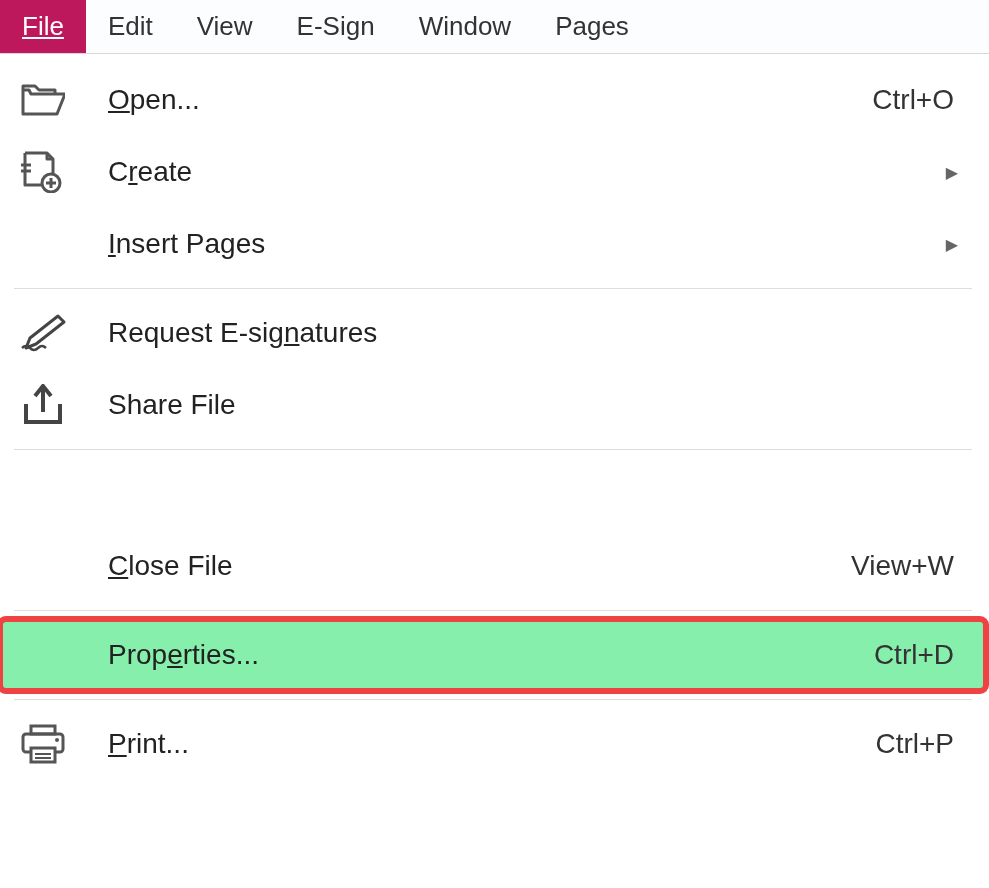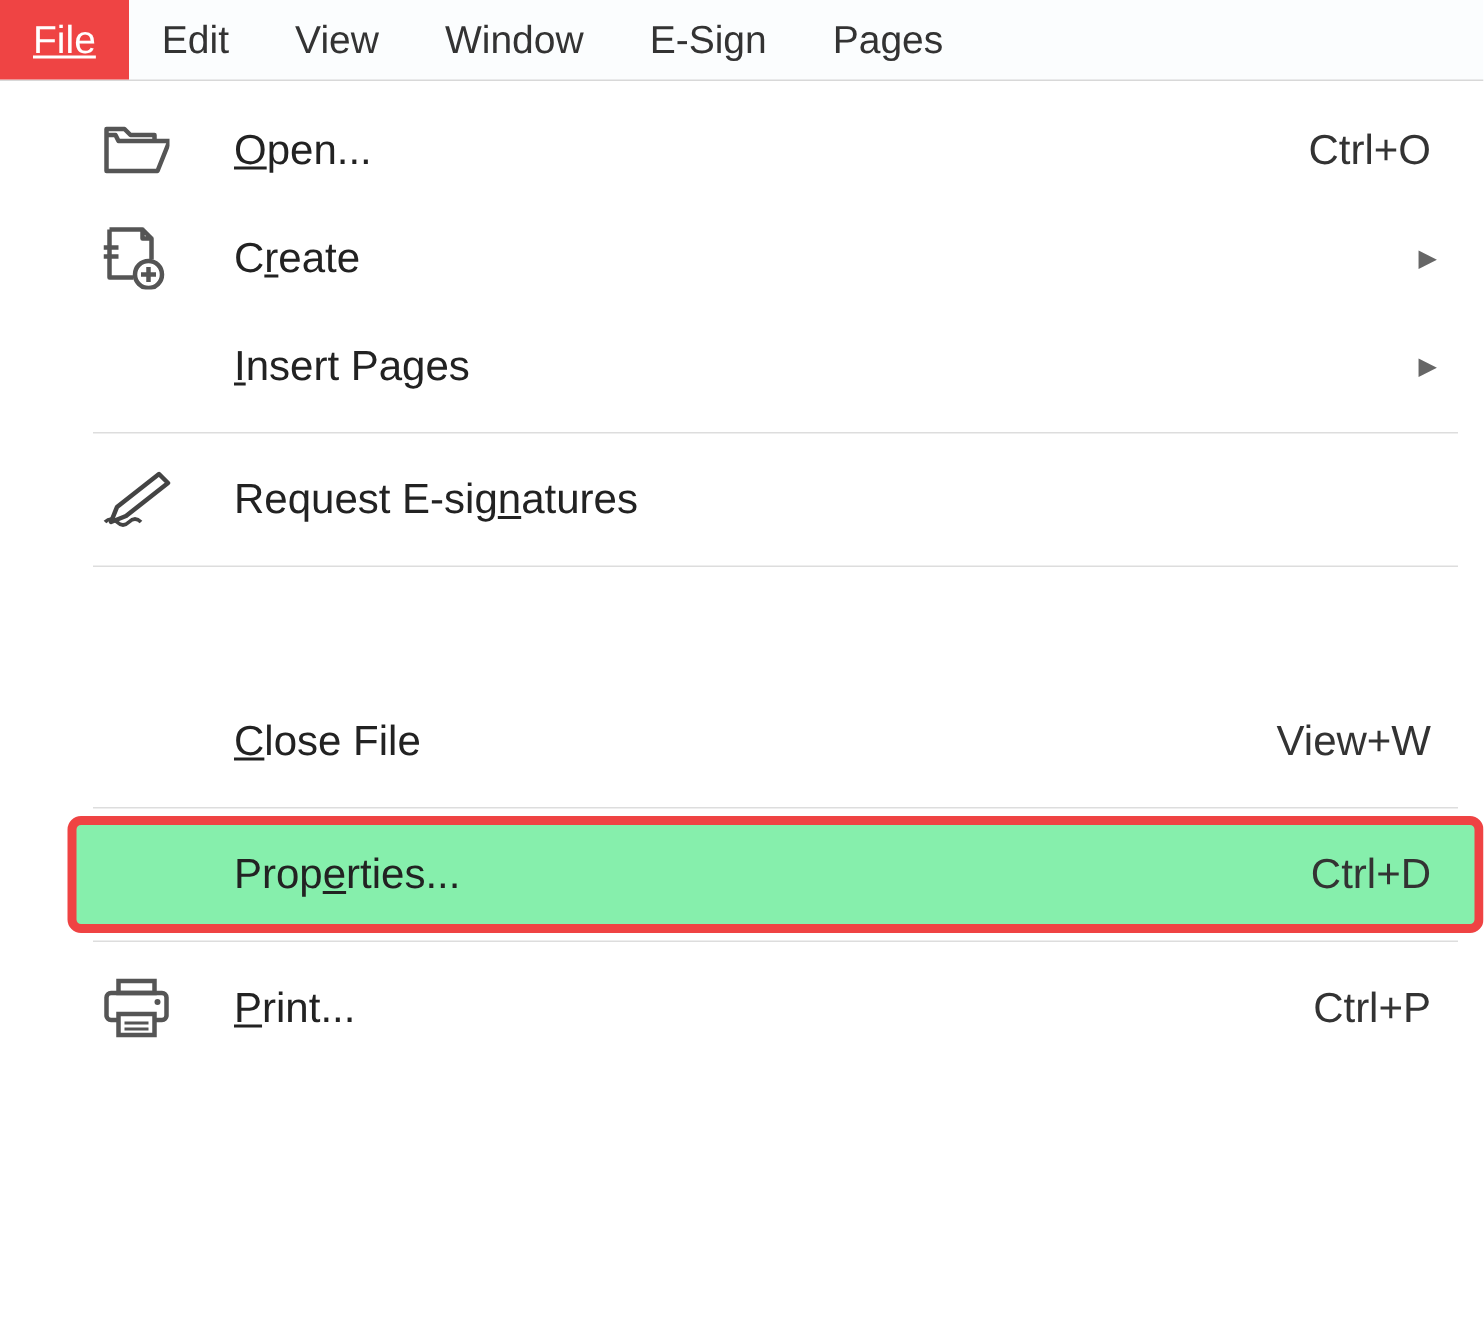--- a/index.html
+++ b/index.html
@@ -21,29 +21,28 @@
       display: flex;
       align-items: center;
       padding: 0 22px;
       font-size: 26px;
       color: #333;
       cursor: default;
       text-decoration: underline;
       text-decoration-color: transparent;
     }
     .menubar-item.active {
-      background: #ef4444;
+      background: #be185d;
       color: #fff;
       text-align: center;
     }
     .dropdown {
       background: #fff;
       width: 986px;
       padding-top: 10px;
-      padding-left: 48px;
     }
     .menu-row {
       display: flex;
       align-items: center;
       height: 72px;
       padding: 0 28px 0 14px;
       position: relative;
     }
     .menu-row .icon-slot {
       width: 58px;
@@ -92,24 +91,24 @@
   <div class="menubar-item active">
       <span class="mnemonic">File</span>
     </div>
   <div class="menubar-item">
       <span>Edit</span>
     </div>
   <div class="menubar-item">
       <span>View</span>
     </div>
   <div class="menubar-item">
+      <span>E-Sign</span>
+    </div>
+  <div class="menubar-item">
       <span>Window</span>
-    </div>
-  <div class="menubar-item">
-      <span>E-Sign</span>
     </div>
   <div class="menubar-item">
       <span>Pages</span>
     </div>
 </div>
 
 <div class="dropdown">
 
   <div class="menu-row">
     <span class="icon-slot">
@@ -148,20 +147,30 @@
   <div class="menu-row">
     <span class="icon-slot">
       <svg width="46" height="38" viewBox="0 0 46 38">
           <path d="M38 2 L44 8 L16 30 L6 34 L10 24 Z" fill="none" stroke="#444" stroke-width="3" stroke-linejoin="round"></path>
           <path d="M2 34 Q6 30 10 34 Q14 38 18 34 Q22 30 26 34" fill="none" stroke="#444" stroke-width="2.5"></path>
         </svg>
     </span>
     <span class="label">Request E-sig<span class="mnemonic">n</span>atures</span>
   </div>
 
+  <div class="menu-row">
+    <span class="icon-slot">
+      <svg width="42" height="42" viewBox="0 0 42 42">
+          <path d="M4 20 L4 38 L38 38 L38 20" fill="none" stroke="#444" stroke-width="4"></path>
+          <line x1="21" y1="28" x2="21" y2="4" stroke="#444" stroke-width="4"></line>
+          <path d="M13 12 L21 2 L29 12" fill="none" stroke="#444" stroke-width="4" stroke-linejoin="miter"></path>
+        </svg>
+    </span>
+    <span class="label">Share File</span>
+  </div>
 
   <div class="separator"></div>
 
   <div class="menu-row disabled">
     <span class="icon-slot"></span>
   </div>
 
   <div class="menu-row">
     <span class="icon-slot"></span>
     <span class="label"><span class="mnemonic">C</span>lose File</span>

